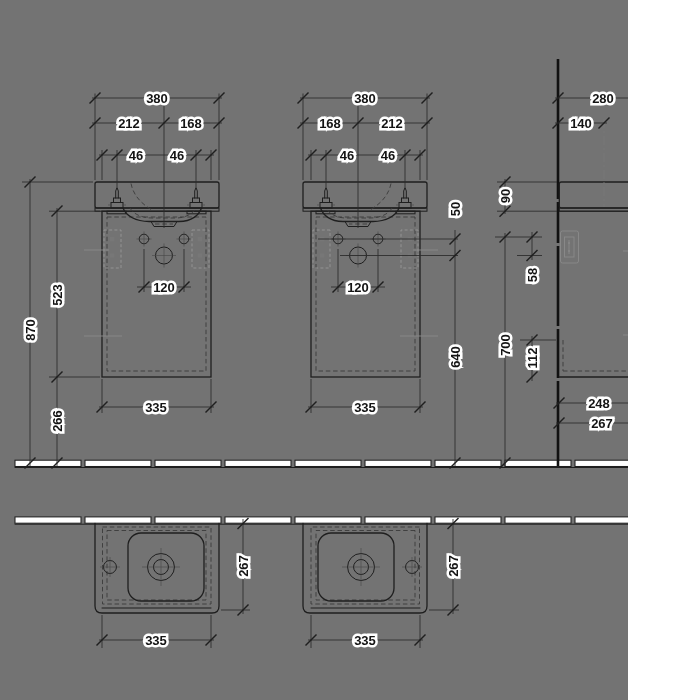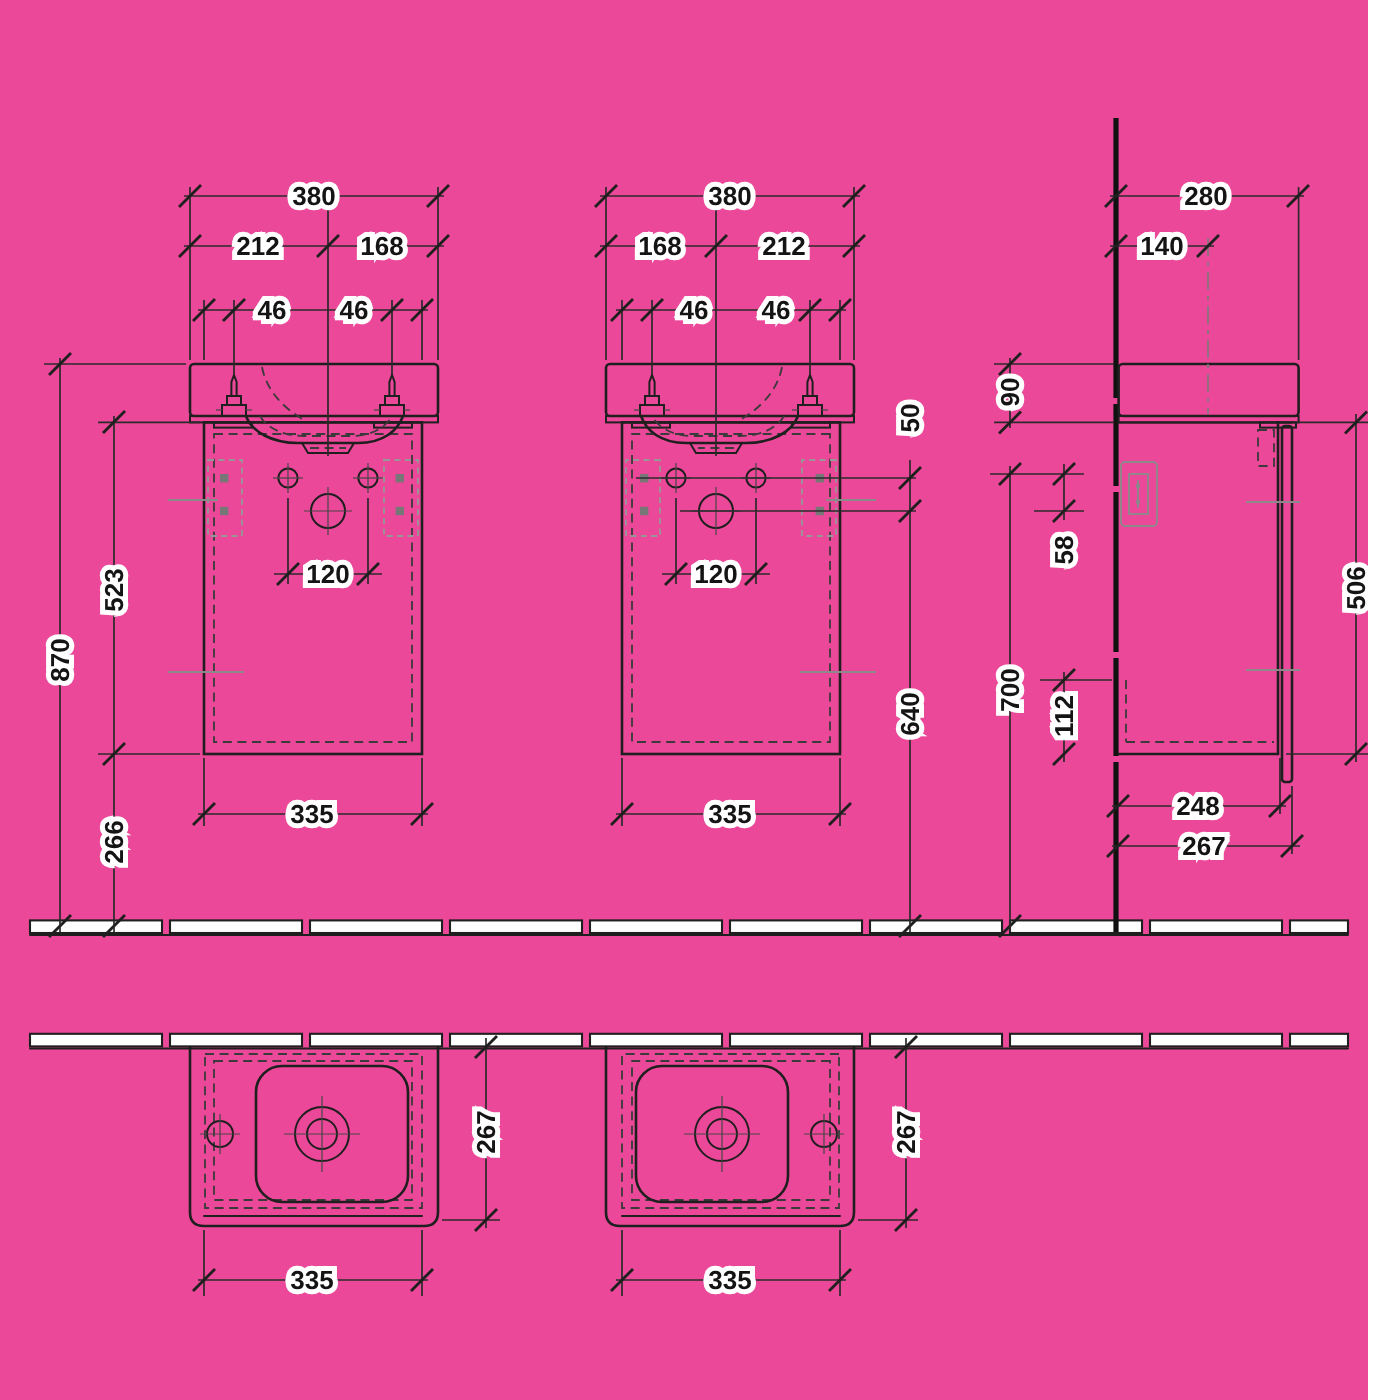--- a/index.html
+++ b/index.html
@@ -1,16 +1,16 @@
 <!DOCTYPE html>
 <html><head>
 <meta charset="utf-8">
 <style>
   html,body{margin:0;padding:0;background:#ffffff;}
-  #stage{width:684px;height:700px;background:#ec4899;position:relative;overflow:hidden;}
+  #stage{width:628px;height:700px;background:#737373;position:relative;overflow:hidden;}
   svg{display:block;}
   .o   {stroke:#1f1f1f;stroke-width:1.3;fill:none;stroke-linecap:round;}
   .o2  {stroke:#1f1f1f;stroke-width:1.0;fill:none;stroke-linecap:round;}
   .d   {stroke:#2a2a2a;stroke-width:.85;fill:none;}
   .tk  {stroke:#1f1f1f;stroke-width:1.4;fill:none;}
   .h   {stroke:#3a3a3a;stroke-width:.9;fill:none;stroke-dasharray:4.5 2.8;}
   .g   {stroke:#8a8a8a;stroke-width:.9;fill:none;}
   .gd  {stroke:#979797;stroke-width:.9;fill:none;stroke-dasharray:3 2.2;}
   .cl  {stroke:#7a7a7a;stroke-width:.8;fill:none;stroke-dasharray:9 3 2 3;}
   .thin{stroke:#474747;stroke-width:.6;fill:none;}

